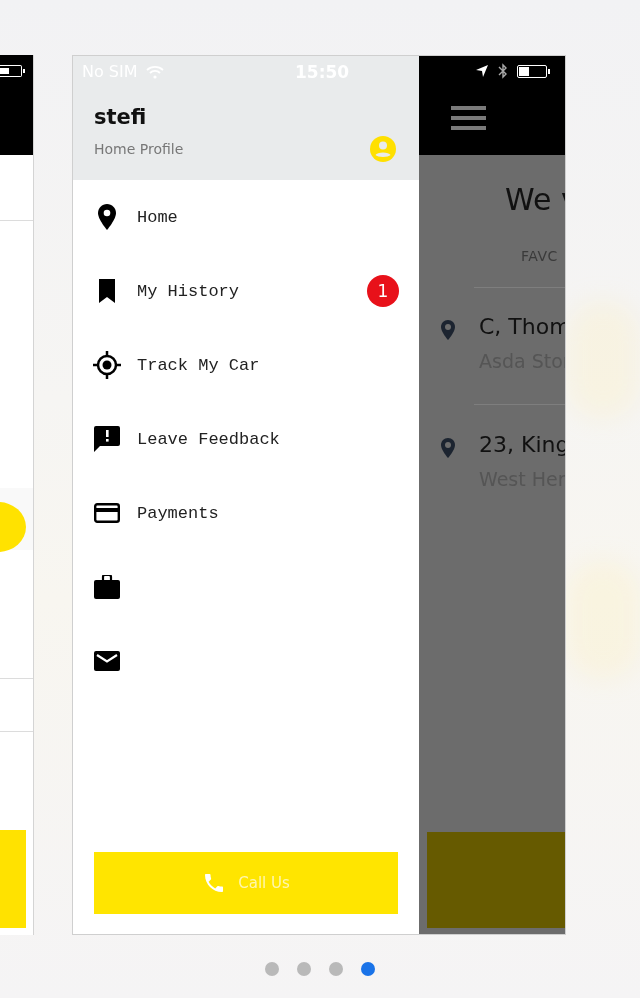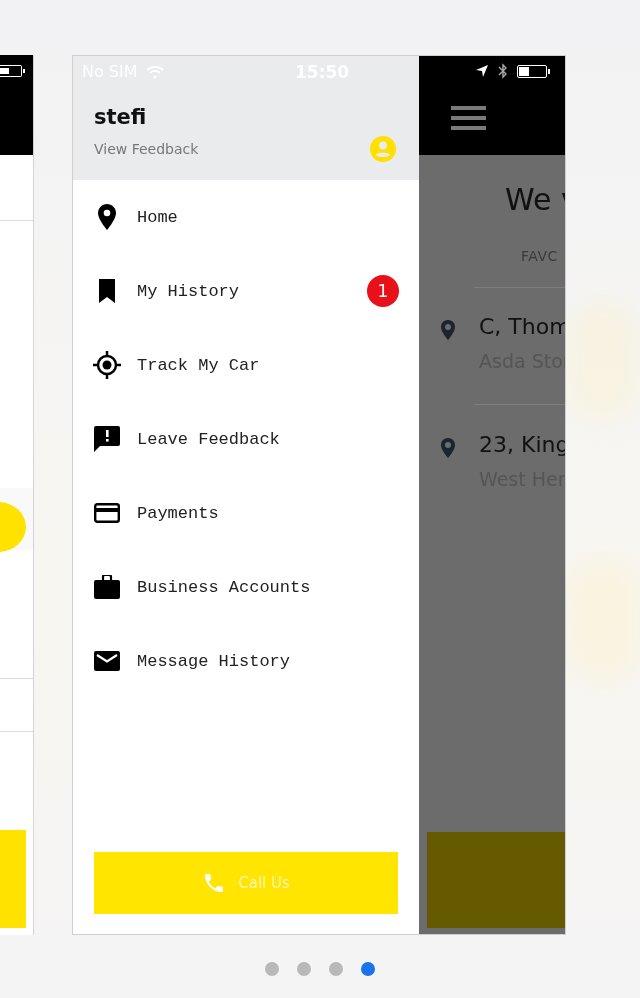--- a/index.html
+++ b/index.html
@@ -146,21 +146,21 @@
       <div class="sim-status">
         <span>No SIM</span>
         <svg width="18" height="14" viewBox="0 0 18 14">
             <path d="M1 5 A12 12 0 0 1 17 5" stroke="#fff" stroke-width="1.8" fill="none"></path>
             <path d="M4 8 A7 7 0 0 1 14 8" stroke="#fff" stroke-width="1.8" fill="none"></path>
             <circle cx="9" cy="12" r="1.6" fill="#fff"></circle>
           </svg>
       </div>
       <div class="time">15:50</div>
       <div class="user-name">stefi</div>
-      <div class="view-profile">View Feedback</div>
+      <div class="view-profile">Home Profile</div>
       <svg class="profile-icon" viewBox="0 0 26 26">
         <circle cx="13" cy="13" r="13" fill="#ffe000"></circle>
         <circle cx="13" cy="9.5" r="4" fill="#e9ebec"></circle>
         <path d="M5.5 19 C7 15.5 19 15.5 20.5 19 C18.5 21.5 7.5 21.5 5.5 19 Z" fill="#e9ebec"></path>
       </svg>
     </div>
 
     <div class="menu">
       <div class="menu-item">
         <span class="icon">
@@ -209,30 +209,28 @@
         </span>
         <span class="label">Payments</span>
       </div>
       <div class="menu-item">
         <span class="icon">
           <svg width="26" height="24" viewBox="0 0 26 24">
               <path d="M9 5 V2 Q9 0 11 0 H15 Q17 0 17 2 V5" stroke="#000" stroke-width="2.2" fill="none"></path>
               <rect x="0" y="5" width="26" height="19" rx="2" fill="#000"></rect>
             </svg>
         </span>
-        <span class="label">Business Accounts</span>
       </div>
       <div class="menu-item">
         <span class="icon">
           <svg width="26" height="20" viewBox="0 0 26 20">
               <rect x="0" y="0" width="26" height="20" rx="2" fill="#000"></rect>
               <path d="M3 4 L13 10.5 L23 4" stroke="#fff" stroke-width="2.2" fill="none"></path>
             </svg>
         </span>
-        <span class="label">Message History</span>
       </div>
     </div>
 
     <div class="call-btn">
       <svg width="24" height="24" viewBox="0 0 24 24">
           <path d="M6.6 10.8 C8 13.6 10.4 16 13.2 17.4 L15.4 15.2 C15.7 14.9 16.1 14.8 16.4 15 C17.5 15.4 18.7 15.6 20 15.6 C20.6 15.6 21 16 21 16.6 V20 C21 20.6 20.6 21 20 21 C10.6 21 3 13.4 3 4 C3 3.4 3.4 3 4 3 H7.5 C8.1 3 8.5 3.4 8.5 4 C8.5 5.3 8.7 6.5 9.1 7.6 C9.2 7.9 9.1 8.3 8.9 8.6 Z" fill="#fff"></path>
         </svg>
       <span class="label">Call Us</span>
     </div>
   </div>

